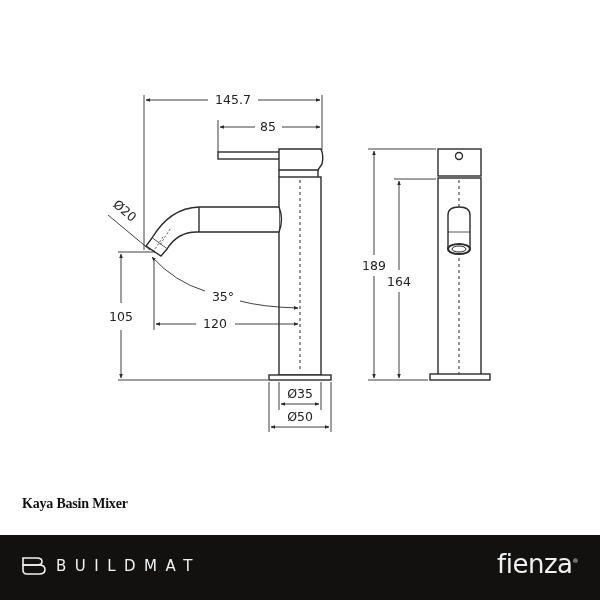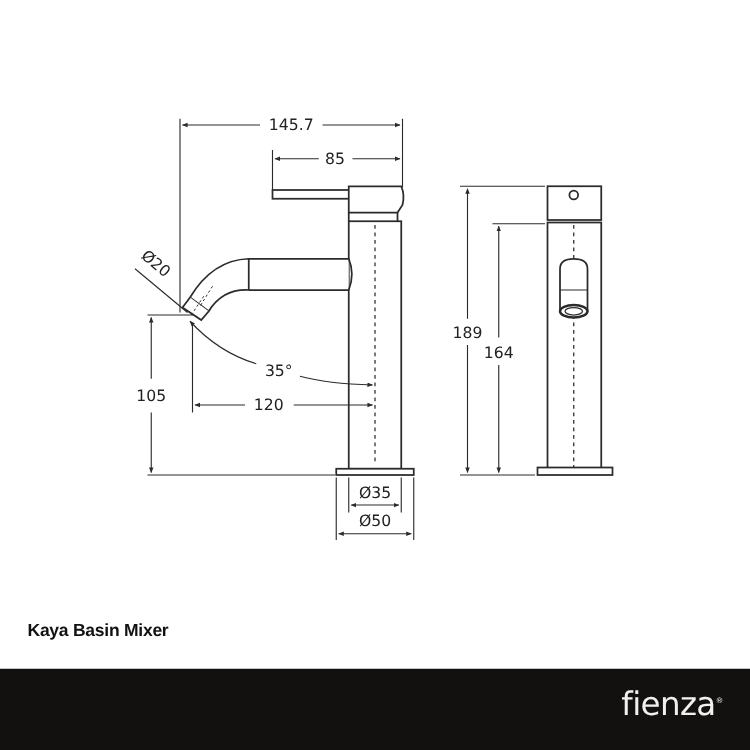--- a/index.html
+++ b/index.html
@@ -1,19 +1,19 @@
 <!DOCTYPE html>
 <html><head>
 <meta charset="utf-8">
 <style>
   html, body { margin: 0; padding: 0; }
   body { width: 600px; height: 600px; background: #ffffff; position: relative; overflow: hidden; font-family: "DejaVu Sans", sans-serif; }
   #drawing { position: absolute; left: 0; top: 0; width: 600px; height: 480px; }
   .lbl { font-family: "DejaVu Sans", sans-serif; font-size: 12.5px; fill: #222; }
-  #product-title { position: absolute; left: 22px; top: 496px; font-family: Liberation Sans, sans-serif; font-weight: bold; font-size: 14px; color: #111; letter-spacing: -0.2px; }
+  #product-title { position: absolute; left: 22px; top: 496px; font-family: Liberation Serif, serif; font-weight: bold; font-size: 14px; color: #111; letter-spacing: -0.2px; }
   #footer { position: absolute; left: 0; top: 535px; width: 600px; height: 65px; background: #131110; }
   #buildmat { position: absolute; left: 22px; top: 22px; display: flex; align-items: center; }
   #buildmat-text { color: #f2f2f2; font-family: "DejaVu Sans", sans-serif; font-size: 15px; letter-spacing: 8.5px; margin-left: 10px; font-weight: normal; }
   #fienza { position: absolute; right: 22px; top: 14px; color: #f0f0f0; font-family: "DejaVu Sans", sans-serif; font-size: 26px; letter-spacing: -0.5px; }
   #fienza sup { font-size: 6px; vertical-align: top; position: relative; top: 8px; }
 </style>
 </head>
 <body>
 
 <svg id="drawing" viewBox="0 0 600 480" xmlns="http://www.w3.org/2000/svg">
@@ -114,16 +114,23 @@
 
   <g>
     <text class="lbl" x="374" y="270" text-anchor="middle">189</text>
     <text class="lbl" x="399" y="286" text-anchor="middle">164</text>
   </g>
 </svg>
 
 <div id="product-title">Kaya Basin Mixer</div>
 
 <div id="footer">
+  <div id="buildmat">
+    <svg width="24" height="18" viewBox="0 0 24 18" fill="none" stroke="#f2f2f2" stroke-width="1.6">
+      <path d="M1,1 L15,1 Q20,1 20,4.5 Q20,8 15,8 L1,8 Z"></path>
+      <path d="M1,8 L17,8 Q23,8 23,12.5 Q23,17 17,17 L5,17 Q1,17 1,13 Z"></path>
+    </svg>
+    <span id="buildmat-text">BUILDMAT</span>
+  </div>
   <div id="fienza">
     <span>fienza</span><sup>®</sup>
   </div>
 </div>
 
 </body></html>

